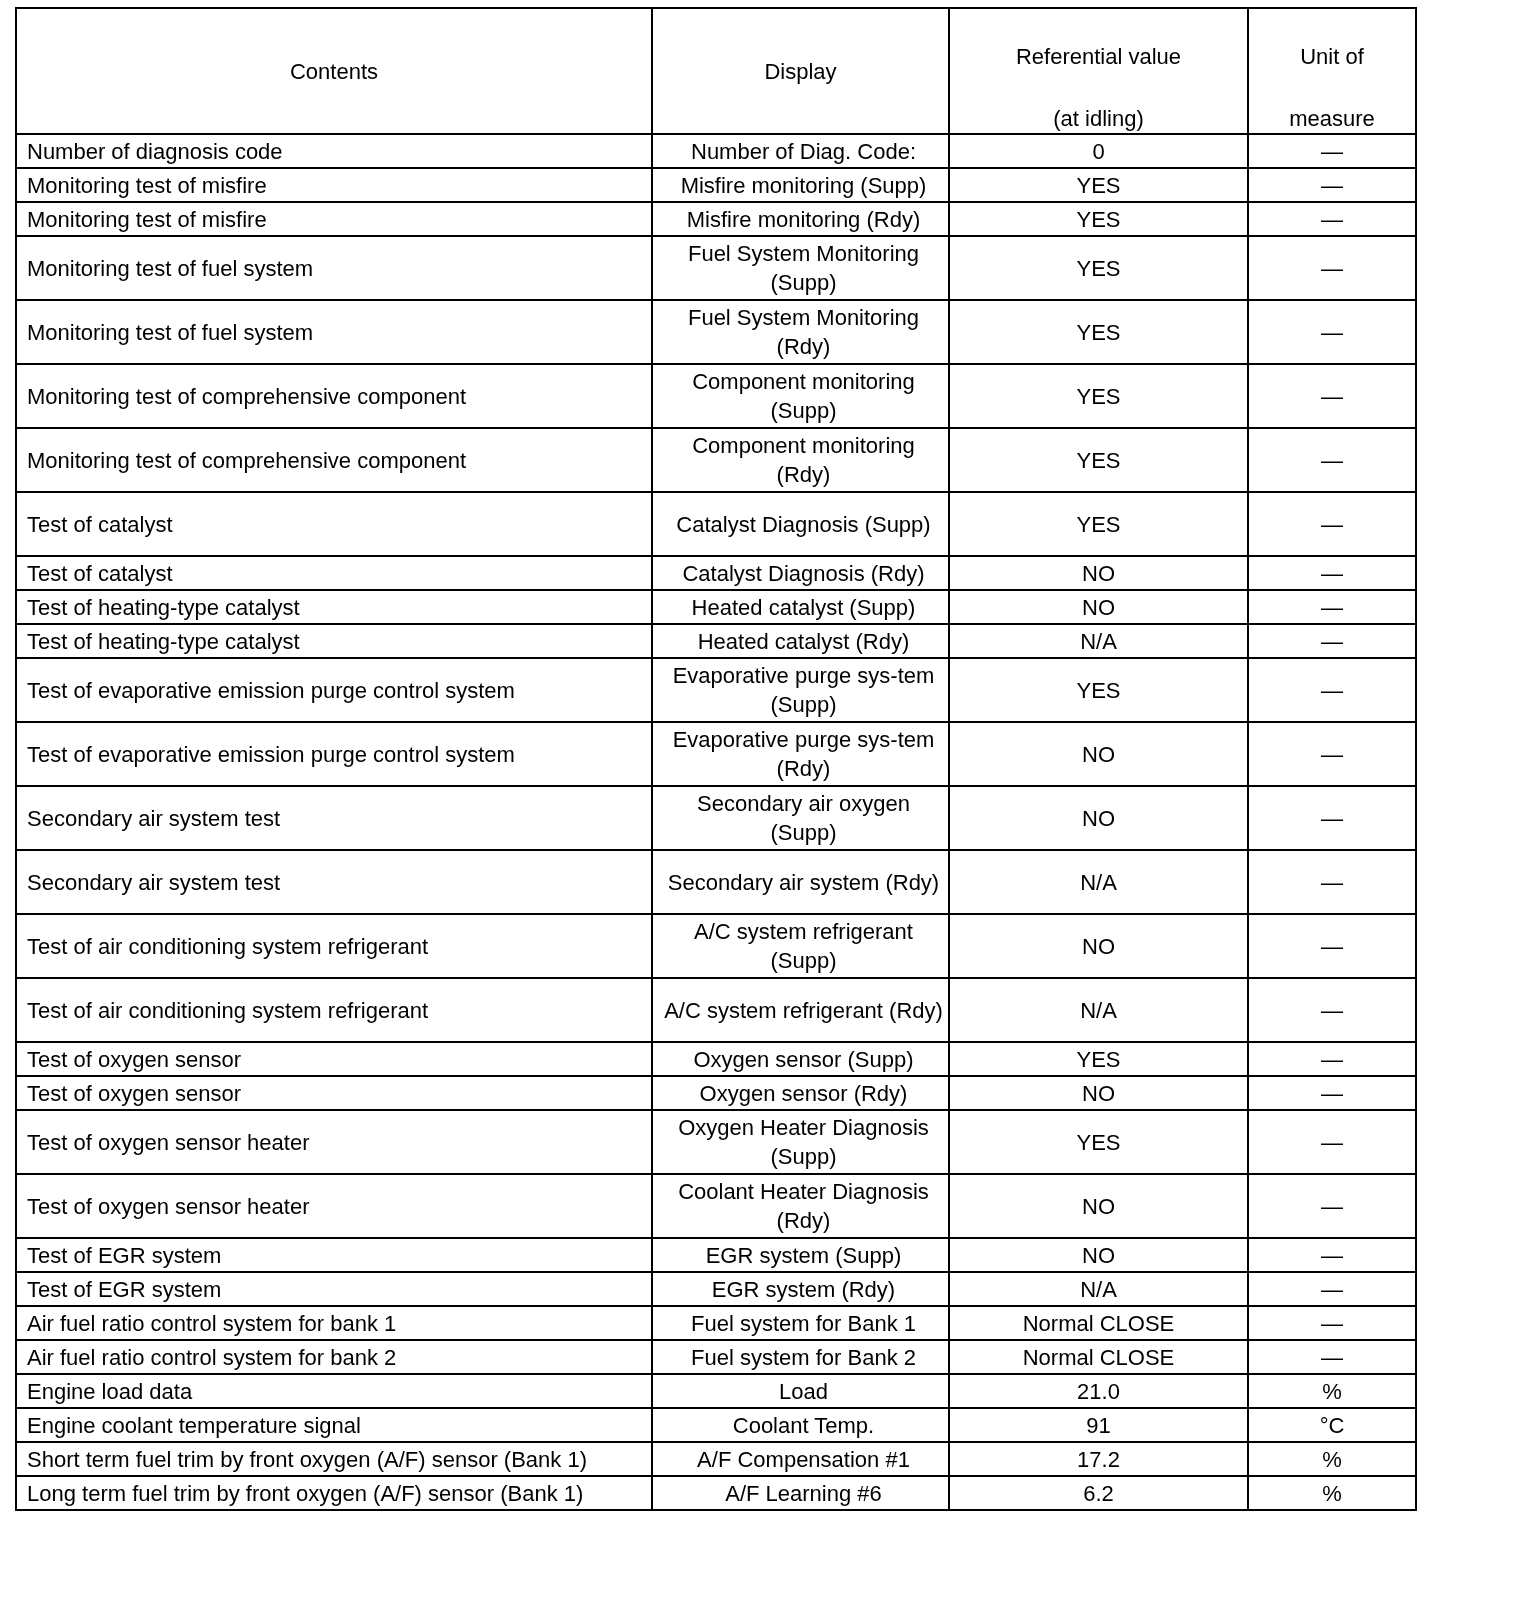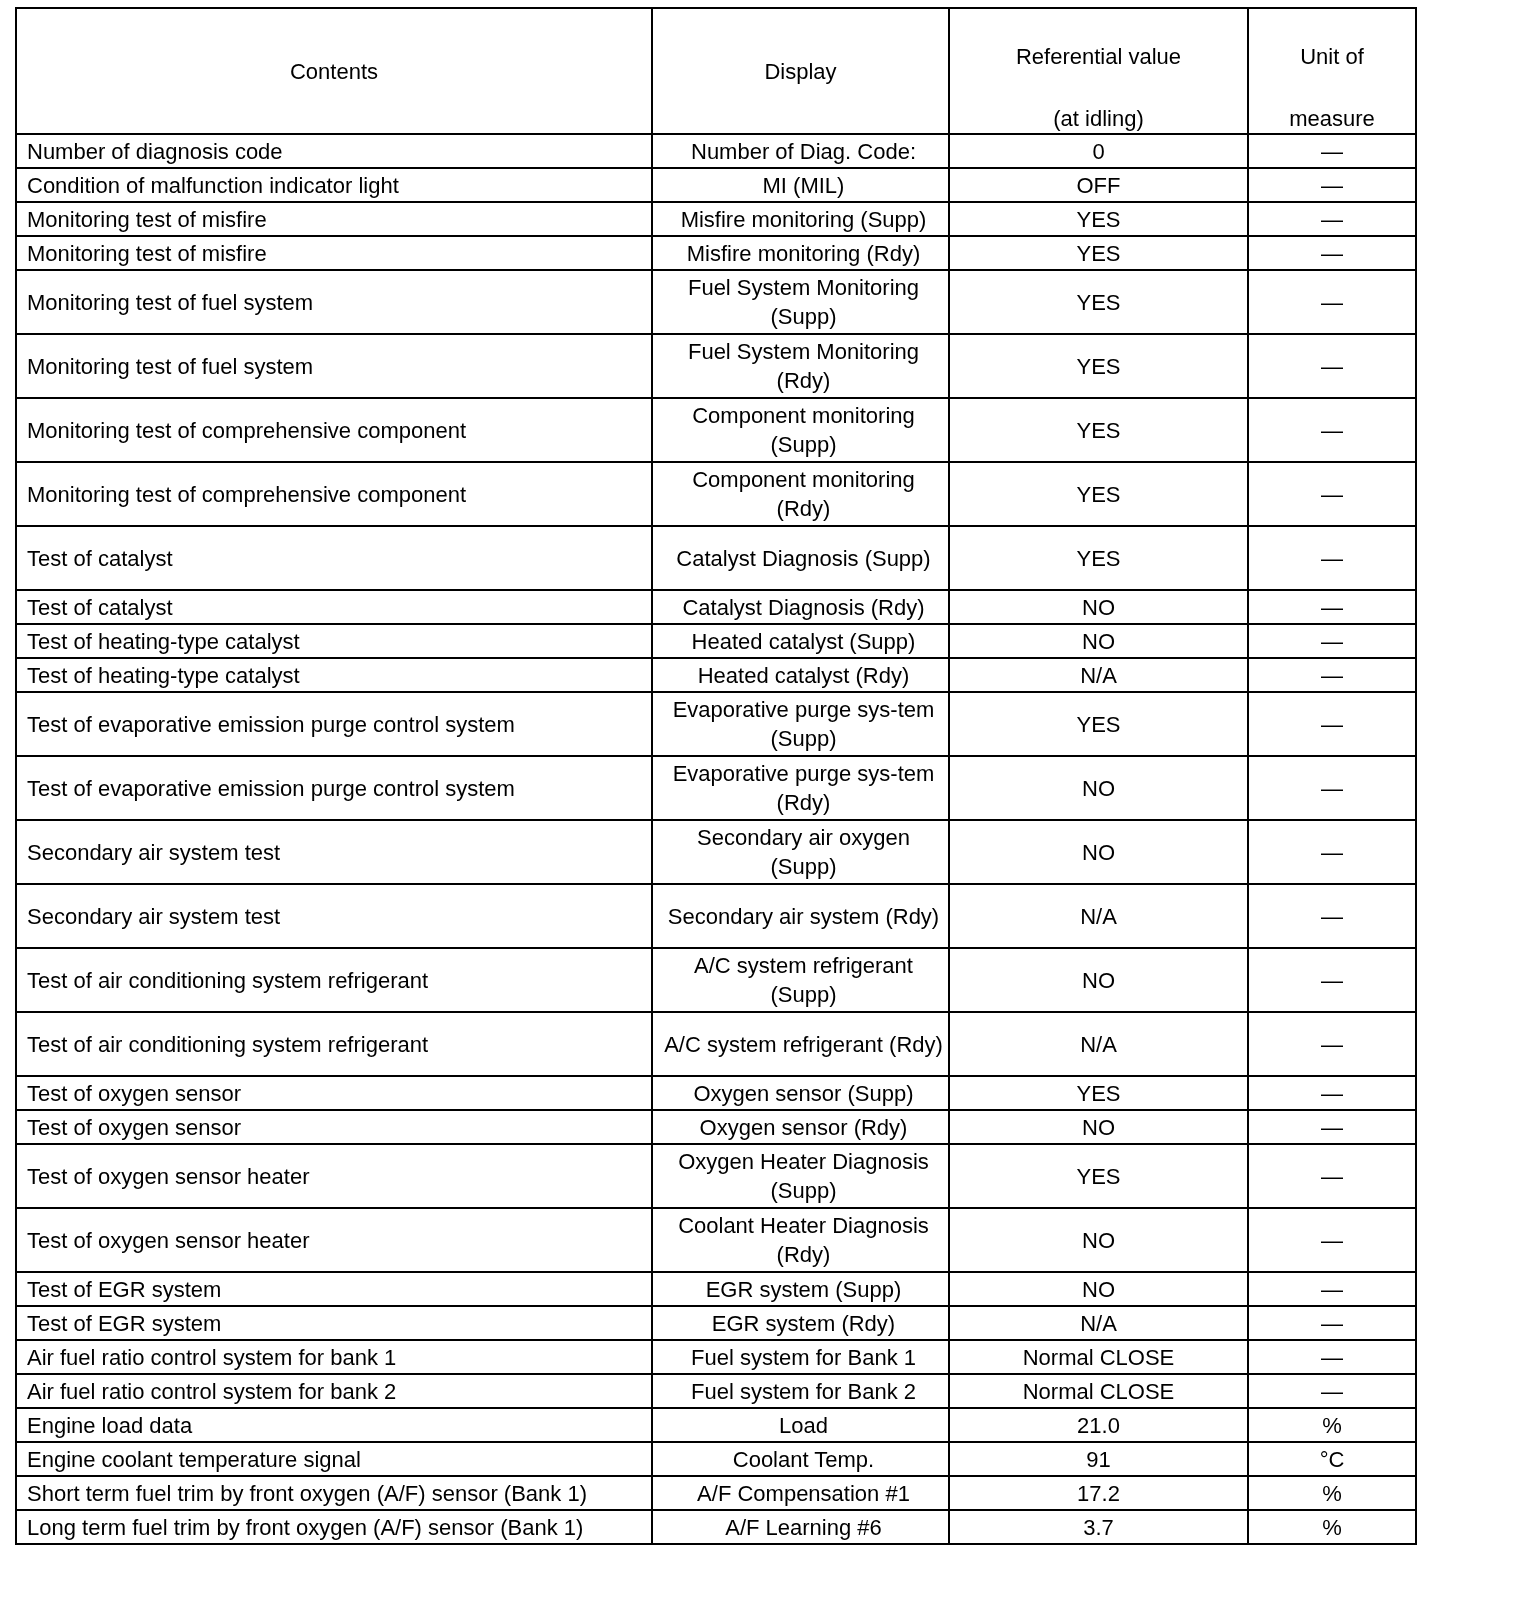--- a/index.html
+++ b/index.html
@@ -82,26 +82,20 @@
     </thead>
     <tbody id="table-body">
 
       <tr class="single">
           <td class="contents">Number of diagnosis code</td>
           <td class="display">Number of Diag. Code:</td>
           <td class="ref">0</td>
           <td class="unit">—</td>
         </tr>
       <tr class="single">
-          <td class="contents">Condition of malfunction indicator light</td>
-          <td class="display">MI (MIL)</td>
-          <td class="ref">OFF</td>
-          <td class="unit">—</td>
-        </tr>
-      <tr class="single">
           <td class="contents">Monitoring test of misfire</td>
           <td class="display">Misfire monitoring (Supp)</td>
           <td class="ref">YES</td>
           <td class="unit">—</td>
         </tr>
       <tr class="single">
           <td class="contents">Monitoring test of misfire</td>
           <td class="display">Misfire monitoring (Rdy)</td>
           <td class="ref">YES</td>
           <td class="unit">—</td>
@@ -252,18 +246,18 @@
         </tr>
       <tr class="single">
           <td class="contents">Short term fuel trim by front oxygen (A/F) sensor (Bank 1)</td>
           <td class="display">A/F Compensation #1</td>
           <td class="ref">17.2</td>
           <td class="unit">%</td>
         </tr>
       <tr class="single">
           <td class="contents">Long term fuel trim by front oxygen (A/F) sensor (Bank 1)</td>
           <td class="display">A/F Learning #6</td>
-          <td class="ref">3.7</td>
+          <td class="ref">6.2</td>
           <td class="unit">%</td>
         </tr>
     </tbody>
   </table>
 </div>
 
 </body></html>

